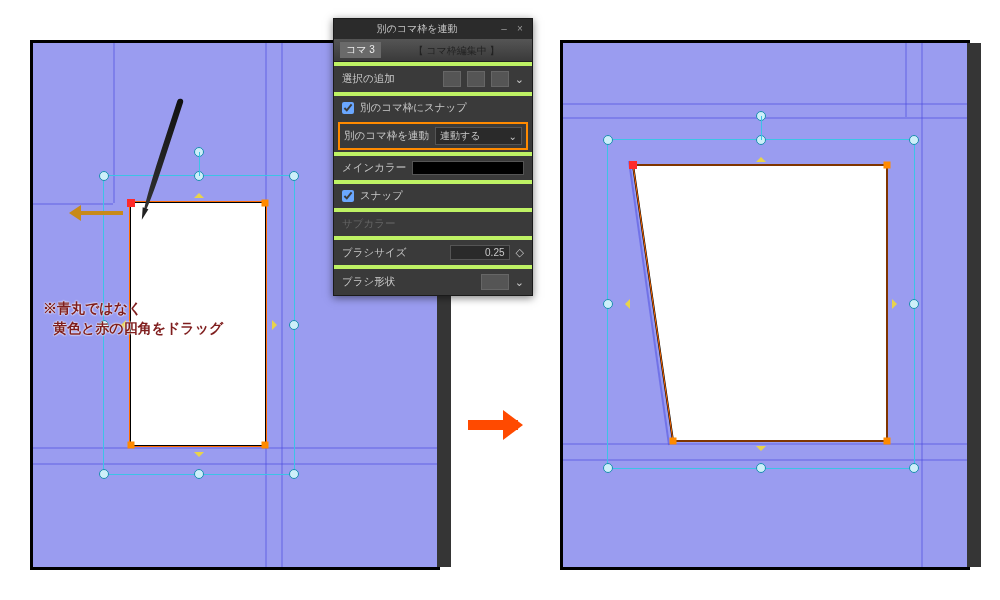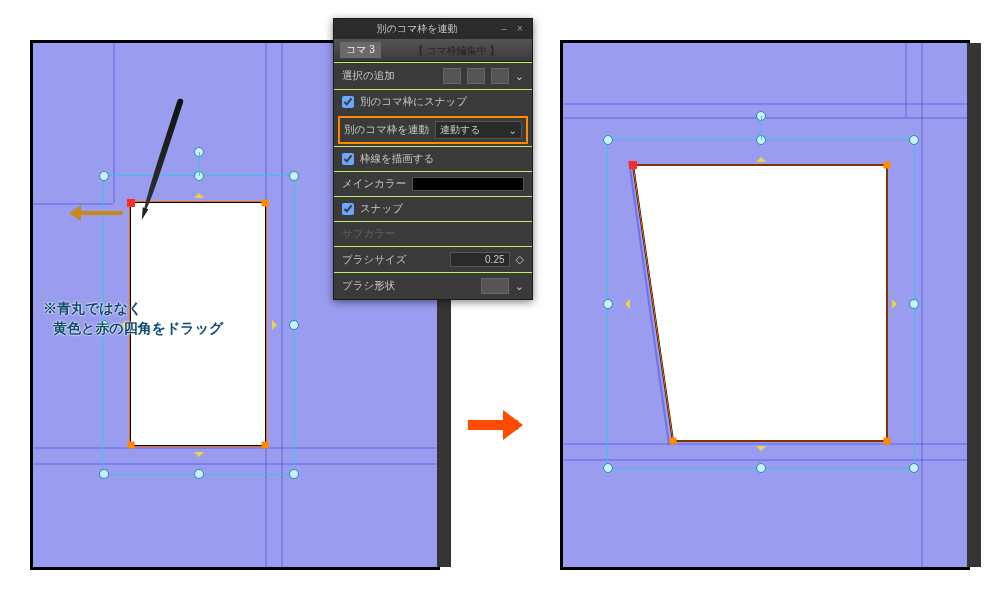--- a/index.html
+++ b/index.html
@@ -32,31 +32,31 @@
   
   .pen { position:absolute; width:6px; height:120px; background:linear-gradient(#111,#333); border-radius:3px 3px 50% 50%; transform-origin:bottom center; }
   .pen::after{content:"";position:absolute;bottom:-10px;left:0;width:0;height:0;border:3px solid transparent;border-top:12px solid #222;}
 
   .drag-arrow { position:absolute; height:4px; background:#c88a1a; }
   .drag-arrow::before{content:"";position:absolute;left:-12px;top:-6px;border:8px solid transparent;border-right:12px solid #c88a1a;}
 
   .big-arrow { position:absolute; width:50px; height:10px; background:#ff4a00; }
   .big-arrow::after{content:"";position:absolute;right:-20px;top:-10px;border:15px solid transparent;border-left:20px solid #ff4a00;}
 
-  .note { position:absolute; color:#0c4a6e; font-size:14px; font-weight:bold; line-height:1.4; text-shadow:0 0 2px #fff,0 0 2px #fff; }
+  .note { position:absolute; color:#7f1d1d; font-size:14px; font-weight:bold; line-height:1.4; text-shadow:0 0 2px #fff,0 0 2px #fff; }
 
   
   .panel { position:absolute; left:333px; top:18px; width:200px; background:#3a3a3a; color:#c9c9c9; font-size:11px; border:1px solid #1a1a1a; box-shadow:0 2px 8px rgba(0,0,0,.5); }
   .panel .titlebar { background:#2b2b2b; padding:3px 6px; display:flex; align-items:center; gap:4px; }
   .panel .titlebar .t { flex:1; text-align:center; font-size:10px; }
   .panel .winbtn { width:12px;height:12px;color:#999;font-size:10px;line-height:12px;text-align:center;cursor:pointer;}
   .panel .sub { background:linear-gradient(#555,#3a3a3a); padding:3px 6px; display:flex; align-items:flex-end; gap:6px; border-bottom:1px solid #222;}
   .panel .sub .tab { background:#6a6a6a; color:#eee; padding:1px 6px; font-size:10px;}
   .panel .sub .hdr { flex:1; text-align:center; color:#222; font-size:10px;}
-  .panel .row { padding:5px 8px; display:flex; align-items:center; gap:6px; border-top:1px solid #bef264;}
+  .panel .row { padding:5px 8px; display:flex; align-items:center; gap:6px; border-top:4px solid #bef264;}
   .panel .row.hl { border:2px solid #ff8a00; margin:2px 4px; padding:3px 4px;}
   .panel label { font-size:10.5px; }
   .panel input[type=checkbox]{ accent-color:#6aa7ff; width:12px;height:12px;}
   .panel .dd { flex:1; background:#2a2a2a; border:1px solid #555; padding:1px 4px; font-size:10px; display:flex; justify-content:space-between; align-items:center;}
   .panel .swatch { flex:1; height:14px; background:#000; border:1px solid #555;}
   .panel .spin { background:#2a2a2a;border:1px solid #555;padding:1px 4px;font-size:10px;width:60px;text-align:right;}
   .panel .iconbtn { width:18px;height:16px;background:#555;border:1px solid #666;}
   .panel .disabled { color:#666; }
   svg.poly{position:absolute;top:0;left:0;overflow:visible;}
 </style>
@@ -173,24 +173,20 @@
   </div>
 
   <div class="row hl">
     <label>別のコマ枠を連動</label>
     <div class="dd">
       <span>連動する</span>
       <span>⌄</span>
     </div>
   </div>
 
-  <div class="row">
-    <input type="checkbox" checked="" style="">
-    <label>枠線を描画する</label>
-  </div>
 
   <div class="row">
     <label>メインカラー</label>
     <div class="swatch"></div>
   </div>
   <div class="row">
     <input type="checkbox" checked="" style="">
     <label>スナップ</label>
   </div>
 

